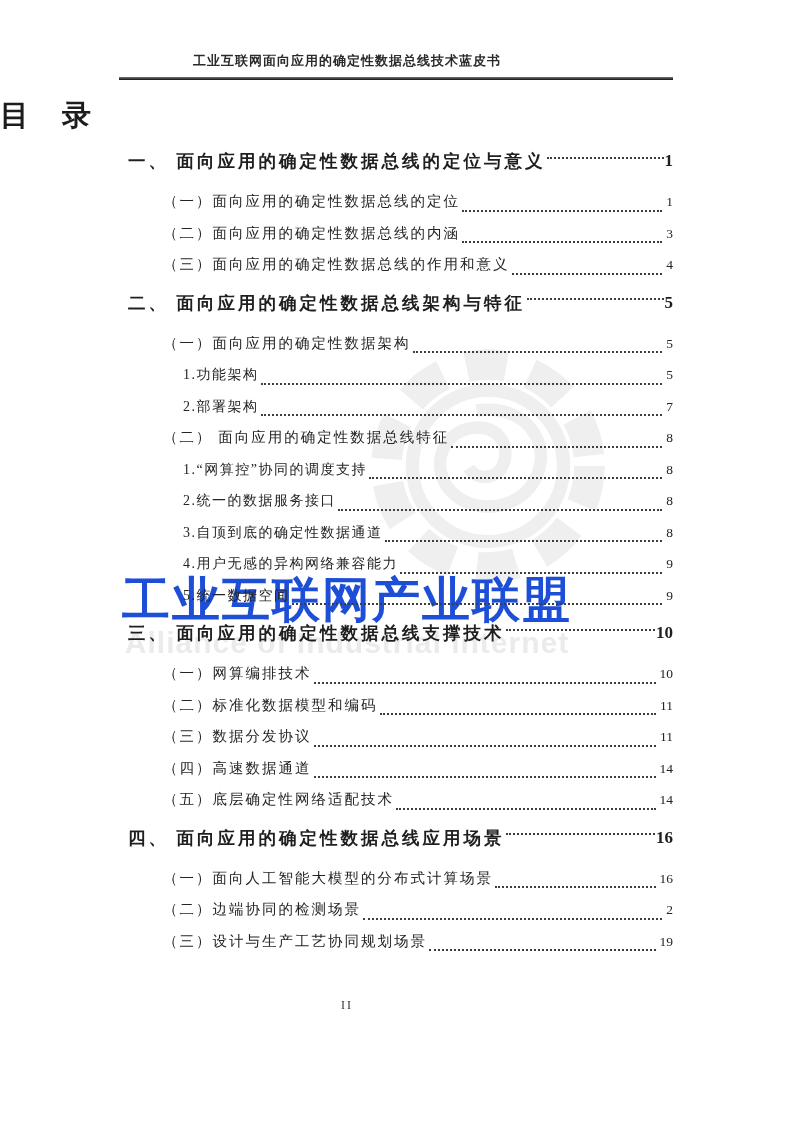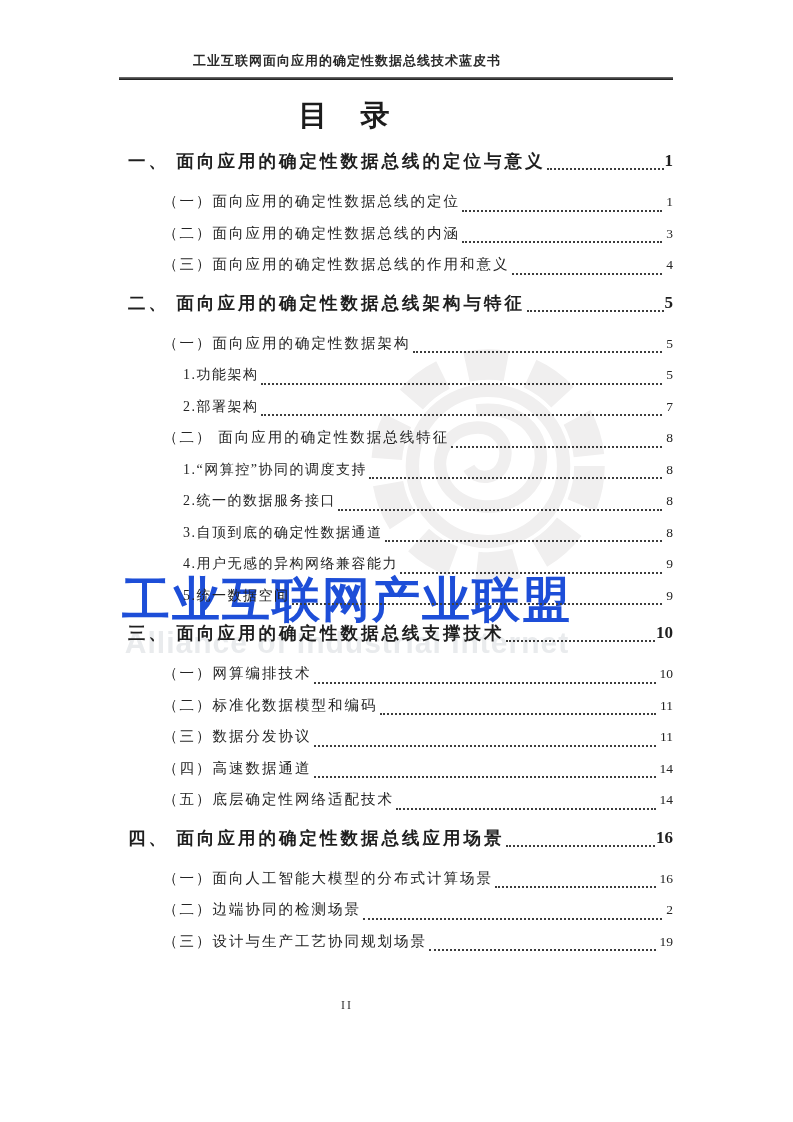--- a/index.html
+++ b/index.html
@@ -33,41 +33,41 @@
     text-align:center;pointer-events:none;
     font-family:"Liberation Sans","DejaVu Sans",sans-serif;
     font-weight:bold;line-height:1;
   }
   .wm-cn{font-size:48px;letter-spacing:2px;color:#1d4ed8;}
   .wm-en{font-size:30px;letter-spacing:1px;color:#e9ebed;margin-top:4px;}
 
   
   .toc-title{
     position:absolute;top:96px;left:0;right:4px;
-    text-align:center;
+    text-align:left;
     font-size:29px;font-weight:bold;color:#1c1c1c;letter-spacing:2px;
   }
 
   
   .toc{
     position:absolute;top:139px;left:119px;width:554px;
   }
   .row{display:flex;align-items:flex-end;}
   .row .t{white-space:nowrap;}
   .leader{
     flex:1;min-width:12px;
     border-bottom:2px dotted #3d3d3d;
     margin:0 1px 6px 2px;
   }
   .pg{white-space:nowrap;letter-spacing:0;}
 
   .l1{
     margin:6px 0 9px;line-height:32px;
     font-size:17.5px;font-weight:bold;letter-spacing:3px;
-    padding-left:9px;color:#1f1f1f;
+    padding-left:9px;color:#1f1f1f;align-items:center;
   }
   .l1 .leader{border-bottom-width:2.5px;margin-bottom:7px;}
   .l1 .pg{font-size:17px;}
 
   .l2{
     line-height:31.5px;font-size:14.5px;letter-spacing:2px;
     padding-left:44px;color:#242424;
   }
   .l3{
     line-height:31.5px;font-size:14px;letter-spacing:1.5px;

